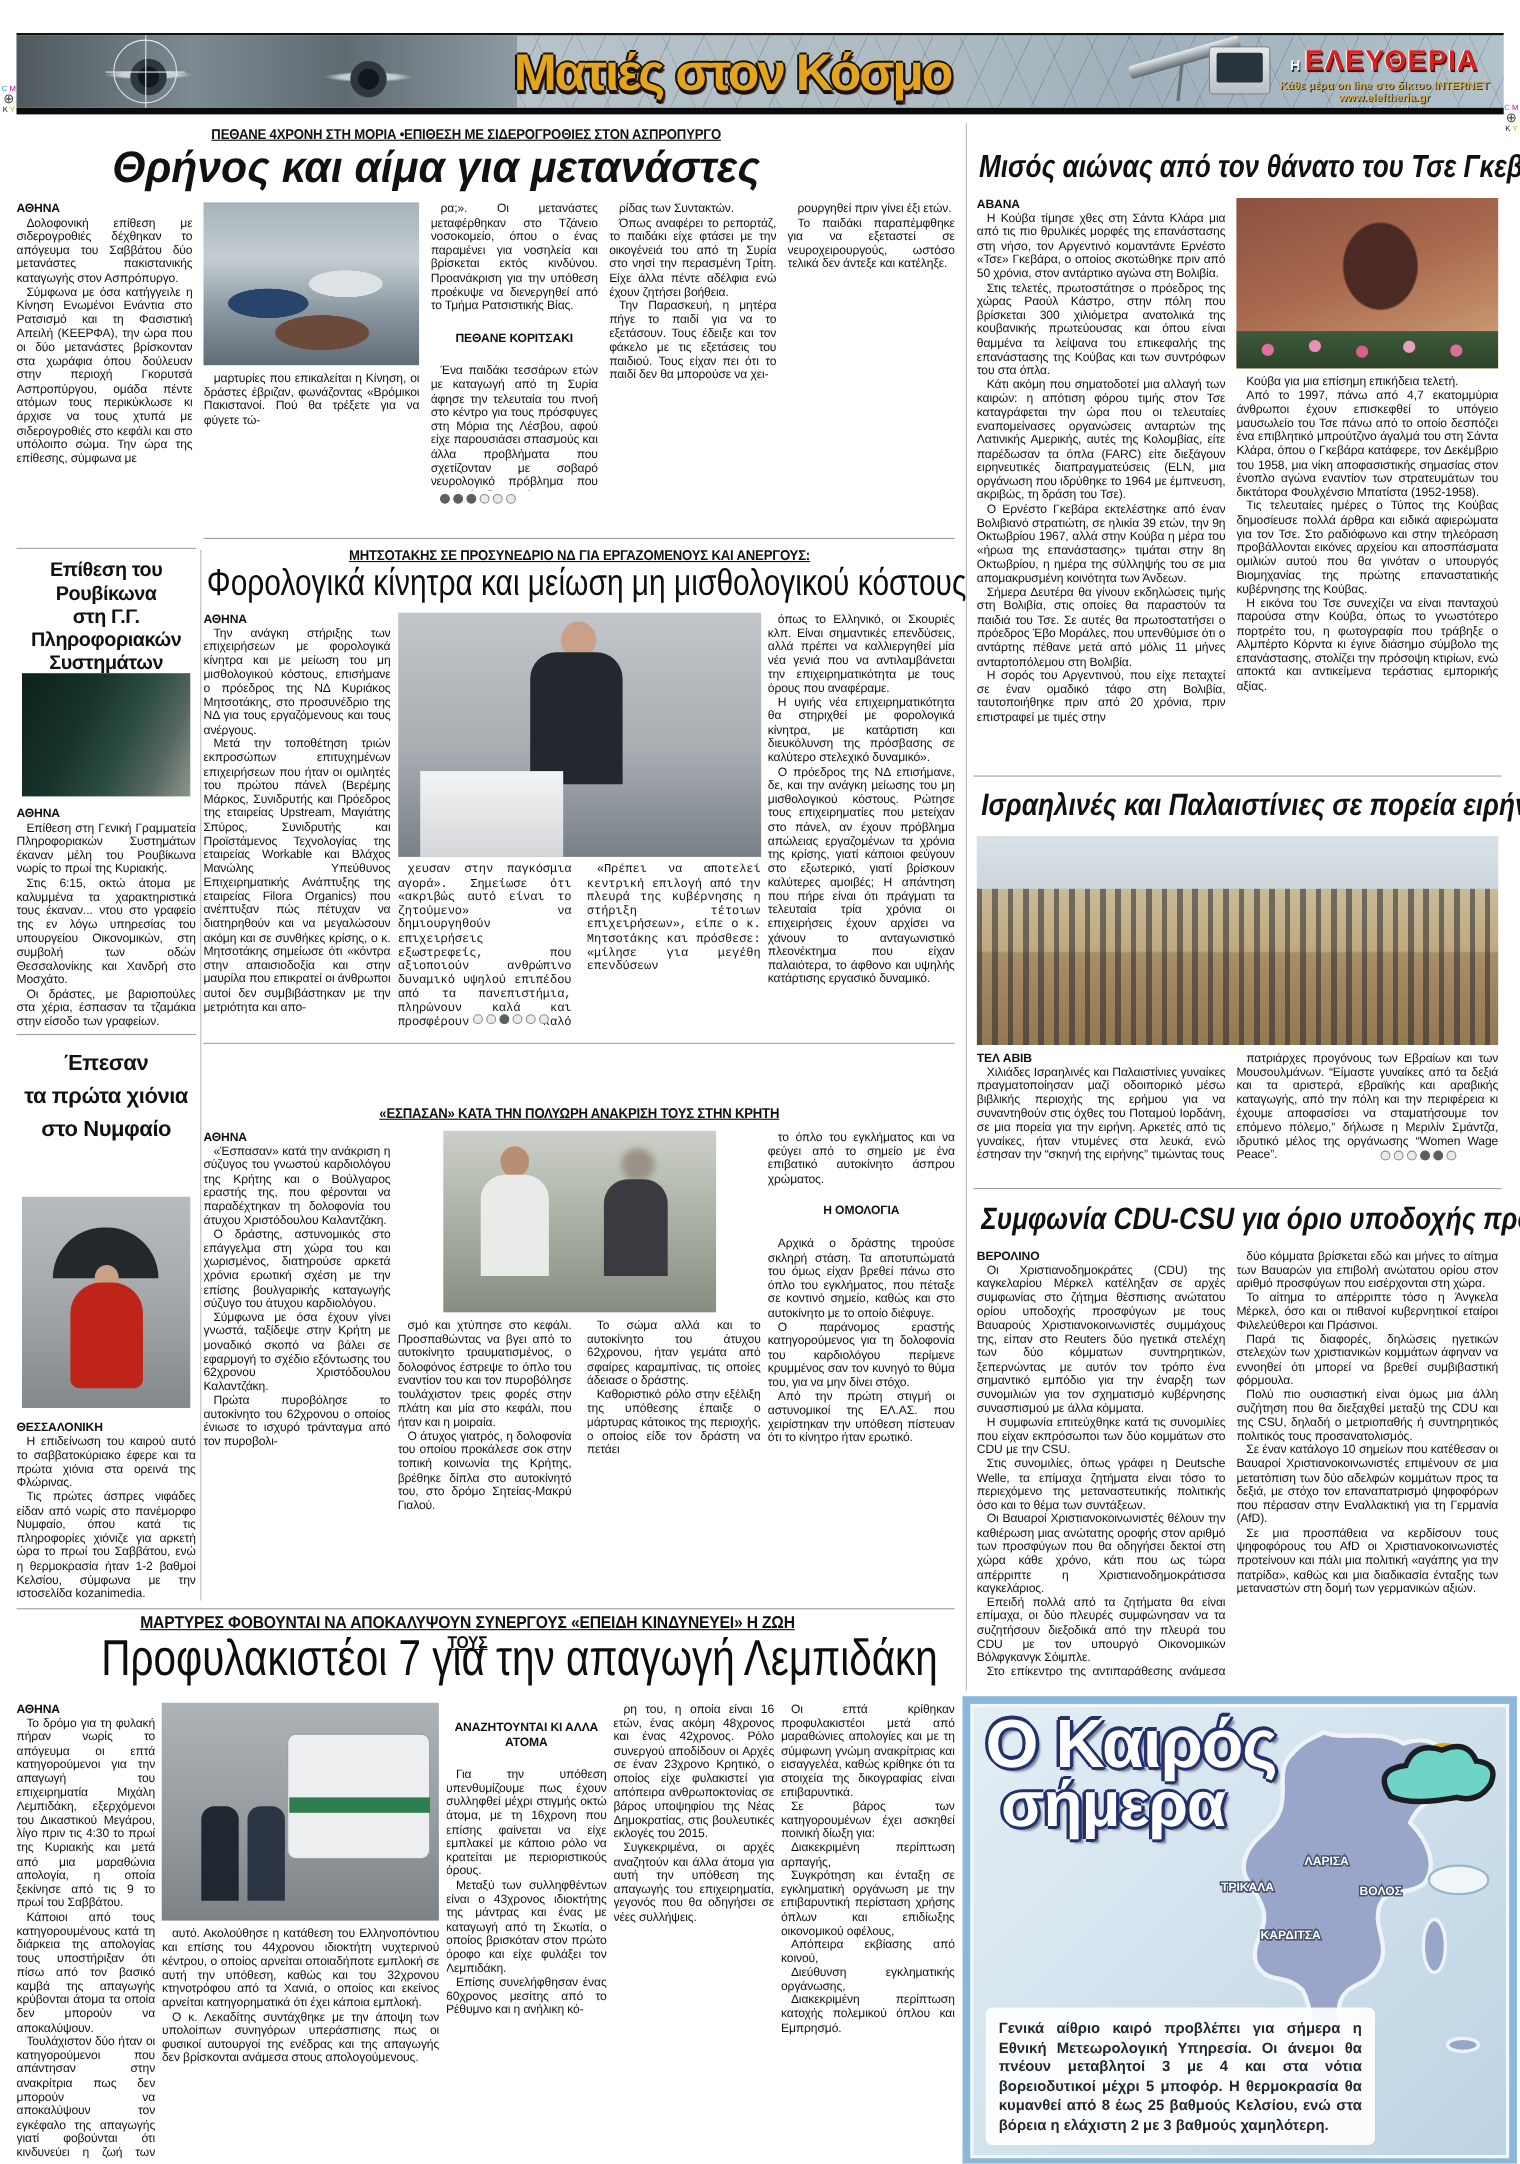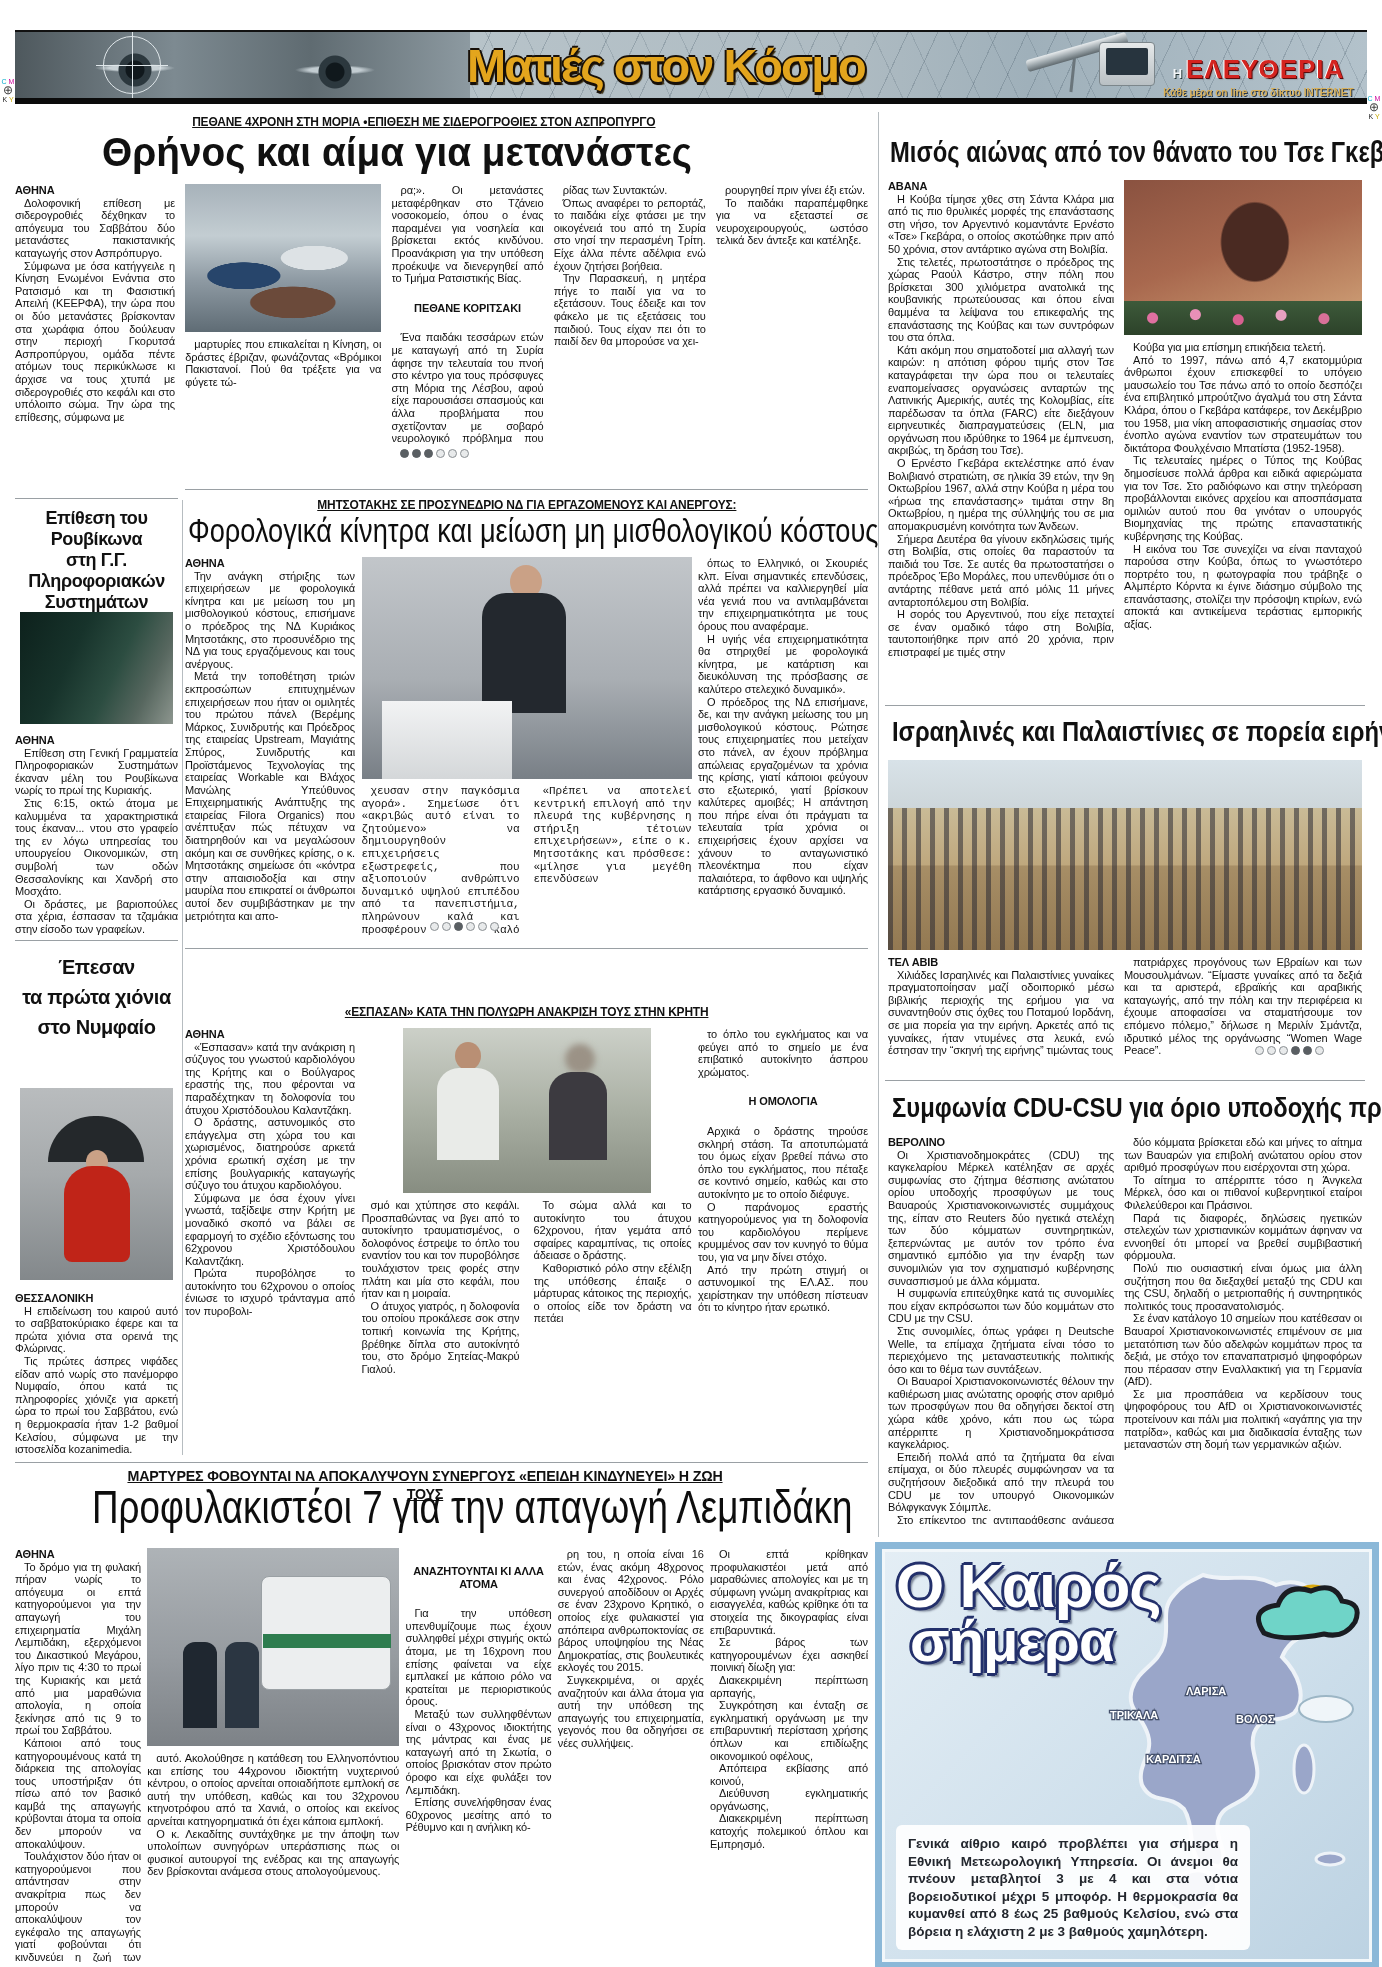--- a/index.html
+++ b/index.html
@@ -25,39 +25,39 @@
   .crosshair:after{top:50%;left:-8px;height:1px;width:72px;}
   .banner-title{position:absolute;left:452px;top:6px;font-size:47px;font-weight:bold;
     color:#e3a51d;letter-spacing:-2px;white-space:nowrap;
     text-shadow:-2px 0 0 #181008,2px 0 0 #181008,0 -2px 0 #181008,0 3px 0 #181008,2px 3px 1px #3a2c10;}
   .telescope{position:absolute;right:238px;top:14px;width:104px;height:12px;border-radius:3px;
     background:linear-gradient(#e8ecee,#9aa4a9 55%,#5f696e);transform:rotate(-16deg);}
   .telescope:after{content:"";position:absolute;left:40px;top:10px;width:3px;height:34px;background:#6a757b;transform:rotate(22deg);}
   .computer{position:absolute;right:212px;top:10px;width:54px;height:42px;background:linear-gradient(#e6e9ea,#b9c0c4);
     border:1px solid #7c868b;border-radius:4px;}
   .computer:before{content:"";position:absolute;left:6px;top:5px;right:6px;bottom:10px;background:#27343e;border-radius:2px;}
-  .brandblock{position:absolute;right:6px;top:22px;width:205px;text-align:center;}
+  .brandblock{position:absolute;right:6px;top:8px;width:205px;text-align:center;}
   .brand-h{font-size:13px;color:#f2f5f7;font-weight:bold;margin-right:4px;text-shadow:1px 1px 0 #233;}
   .brand{font-size:26px;font-weight:bold;color:#d42420;letter-spacing:1px;
     text-shadow:-1px 0 0 #fff,1px 1px 0 #5a0b0b,2px 2px 1px #28060620;}
   .tagline{font-size:10px;font-weight:bold;color:#d8af57;text-shadow:1px 1px 0 #23344a;margin-top:2px;white-space:nowrap;}
   .website{font-size:10px;font-weight:bold;color:#d8af57;text-shadow:1px 1px 0 #23344a;}
   .email{font-size:9px;color:#eef3f6;text-shadow:1px 1px 0 #23344a;}
   .regmark{position:absolute;width:14px;font-size:7px;line-height:8px;text-align:center;color:#555;}
   .regmark .c{color:#00aacc;} .regmark .m{color:#cc0099;} .regmark .y{color:#c8a800;} .regmark .k{color:#222;}
   .regmark .ring{font-size:12px;color:#444;}
   
   .hrule{position:absolute;height:1px;background:#9aa0a4;}
   .vrule{position:absolute;width:1px;background:#b6bcc0;}
   
   .kicker{position:absolute;text-align:center;font-weight:bold;font-size:13px;letter-spacing:-.2px;}
   .kicker span{text-decoration:underline;display:inline-block;transform:scaleX(.92);}
   .headline{position:absolute;white-space:nowrap;}
   .headline .cond{display:inline-block;transform-origin:left top;}
-  .hl-bold{font-weight:bold;}
+  .hl-bold{font-weight:bold;font-style:italic;}
   .hl-thin{font-weight:normal;color:#0d0d0d;}
   
   .colrow{position:absolute;display:flex;justify-content:space-between;align-items:flex-start;}
   .tcol{overflow:hidden;}
   .bp{margin:0;font-size:11px;line-height:12.6px;text-align:justify;text-indent:9px;letter-spacing:-.1px;}
   .bp.dl{font-weight:bold;text-indent:0;text-align:left;}
   .bp.sh{font-weight:bold;text-indent:0;text-align:center;margin:17px 0;}
   .photo{position:relative;overflow:hidden;}
   
   .railhead{position:absolute;width:163px;text-align:center;font-weight:bold;font-size:18px;line-height:21px;letter-spacing:-.4px;}

